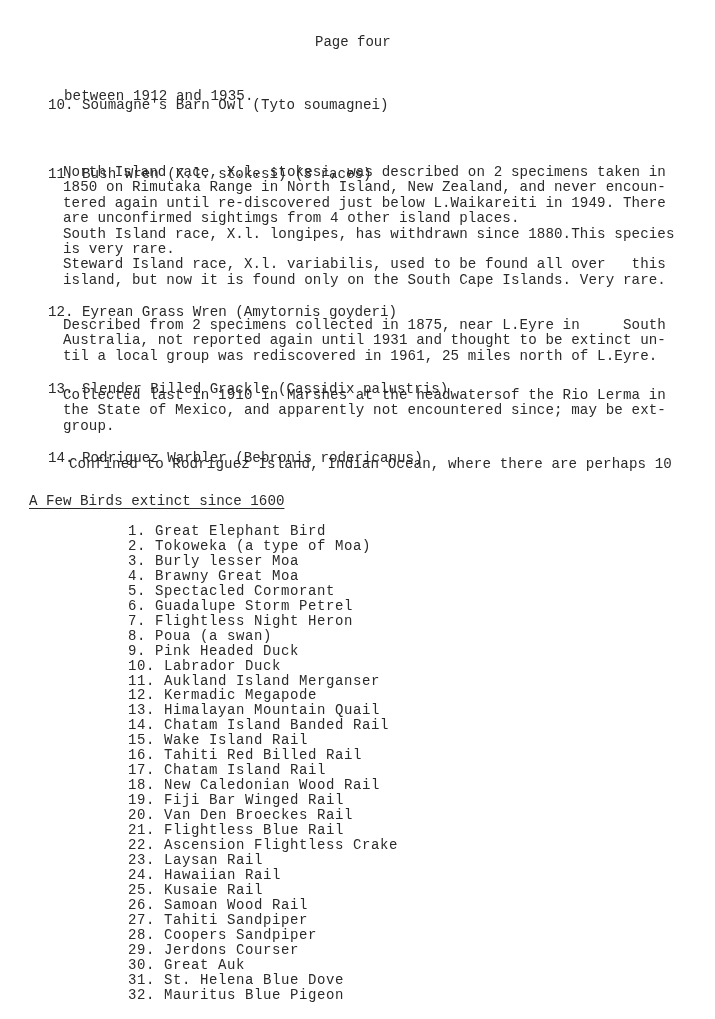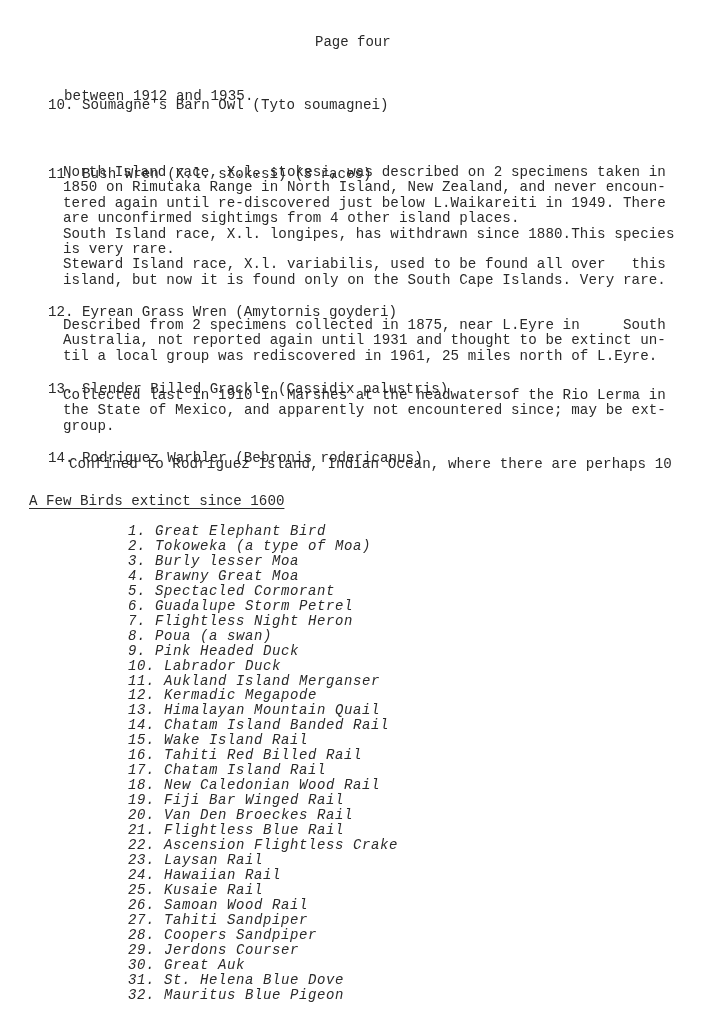--- a/index.html
+++ b/index.html
@@ -2,21 +2,21 @@
 <html><head>
 <meta charset="utf-8">
 <style>
   html, body { margin:0; padding:0; background:#ffffff; }
   body { width:715px; height:1019px; position:relative; overflow:hidden;
          font-family:"Liberation Mono","DejaVu Sans Mono",monospace; color:#2a2a2a; }
   .abs { position:absolute; white-space:pre; }
   .hdr { font-size:14px; }
   .body { font-size:14.2px; line-height:15.4px; letter-spacing:0.1px; }
   .title { font-size:14.2px;margin-left:12px; }
-  .list { font-size:14px; line-height:14.95px; letter-spacing:0.6px;font-style:italic; }
+  .list { font-size:14px; line-height:14.95px; letter-spacing:0.6px; }
   .underline { text-decoration:underline; text-underline-offset:3px; }
 </style>
 </head>
 <body>
 
 <div class="abs hdr" style="left:315px; top:34px;">Page four</div>
 
 <div class="abs body" style="left:64px; top:57px;margin-top:32px;">between 1912 and 1935.</div>
 
 <div class="abs title" style="left:19px; top:81px;">

